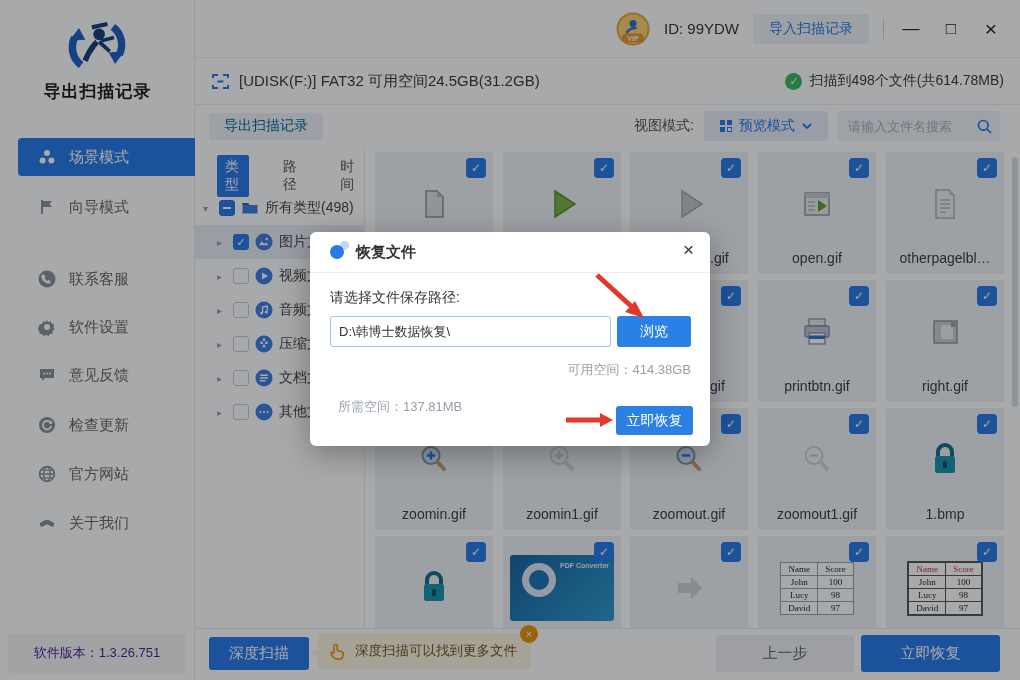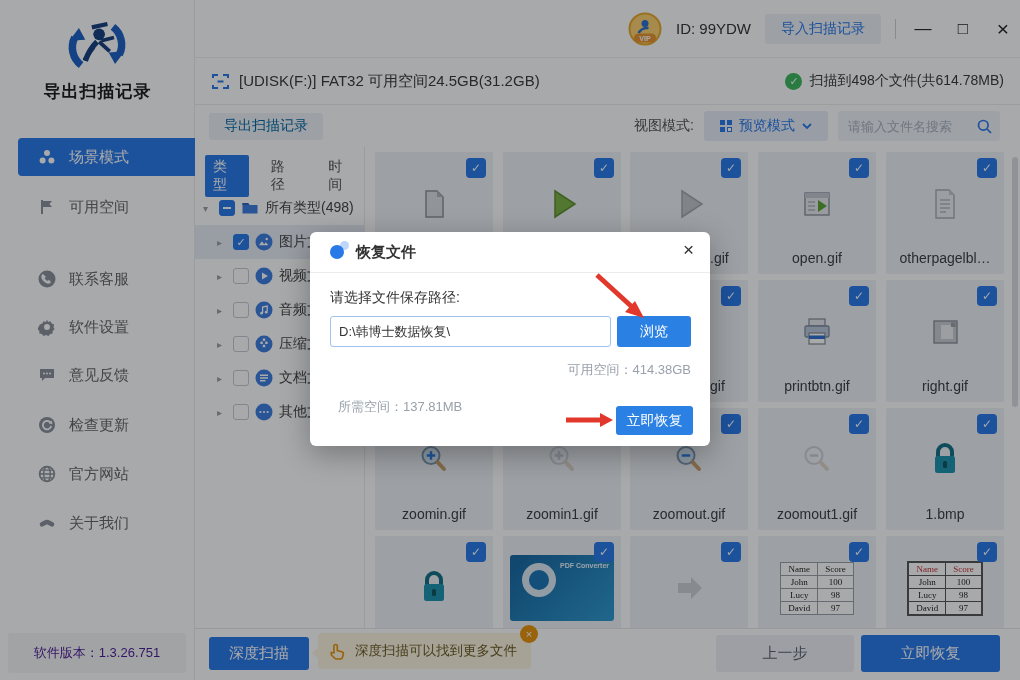--- a/index.html
+++ b/index.html
@@ -14,21 +14,21 @@
   .side-item{position:absolute;left:18px;width:186px;height:38px;border-radius:4px;display:flex;align-items:center;
              gap:13px;padding-left:20px;box-sizing:border-box;color:#666;font-size:15px;cursor:pointer;}
   .side-item .ic{width:18px;height:18px;display:flex;align-items:center;justify-content:center;color:#8a8f98;font-size:15px;}
   .side-item.active{background:#2979e8;color:#fff;}
   .side-item.active .ic{color:#fff;}
   #version-box{left:8px;top:633px;width:178px;height:40px;background:#f6f6f6;border-radius:3px;
                display:flex;align-items:center;justify-content:center;color:#4c1d95;font-size:13px;}
 
   
   #titlebar{left:195px;top:0;width:825px;height:57px;display:flex;align-items:center;justify-content:flex-end;
-            padding-right:4px;box-sizing:border-box;gap:14px;background:#fff;}
+            padding-right:16px;box-sizing:border-box;gap:14px;background:#fff;}
   #vip-avatar{width:34px;height:34px;}
   #user-id{font-size:15px;color:#333;}
   #import-btn{height:30px;padding:0 16px;background:#eef1f6;border-radius:3px;color:#2979e8;font-size:14px;
               display:flex;align-items:center;cursor:pointer;}
   .tb-divider{width:1px;height:20px;background:#cfcfcf;}
   .win-btn{width:26px;text-align:center;font-size:17px;color:#222;cursor:pointer;line-height:26px;}
 
   
   #infobar{left:195px;top:57px;width:825px;height:48px;border-top:1px solid #f0f0f0;border-bottom:1px solid #ededed;
            display:flex;align-items:center;padding:0 16px;box-sizing:border-box;background:#fff;}
@@ -53,21 +53,21 @@
   .grid-glyph i:nth-child(4){right:0;bottom:0;background:#fff;border:1px solid #2979e8;width:3px;height:3px;}
   #search-box{width:162px;height:30px;background:#f0f3f8;border-radius:3px;display:flex;align-items:center;
               padding:0 8px;box-sizing:border-box;gap:12px;}
   #search-input{flex:1;border:none;background:transparent;outline:none;font-size:13px;color:#333;min-width:0;
                 font-family:"Liberation Sans","DejaVu Sans",sans-serif;}
   #search-input::placeholder{color:#a9b1bd;}
 
   
   #tree{left:195px;top:147px;width:170px;height:481px;border-right:1px solid #ebebeb;box-sizing:border-box;background:#fff;}
   #tree-tabs{position:absolute;left:10px;top:8px;display:flex;gap:14px;align-items:center;}
-  .tree-tab{font-size:14px;color:#555;padding:3px 8px;border-radius:2px;cursor:pointer;}
+  .tree-tab{font-size:14px;color:#555;padding:3px 8px;border-radius:2px;cursor:pointer;margin-left:12px;}
   .tree-tab.active{background:#2979e8;color:#fff;}
   #tree-rows{position:absolute;left:0;top:44px;width:100%;}
   .t-row{height:34px;display:flex;align-items:center;gap:6px;padding-left:8px;box-sizing:border-box;
          white-space:nowrap;overflow:hidden;cursor:pointer;}
   .t-row.lvl1{padding-left:22px;}
   .t-row.selected{background:#e8edf4;}
   .t-exp{color:#9aa0a8;font-size:10px;width:10px;flex:none;}
   .cb{width:16px;height:16px;border:1px solid #c6c9cf;border-radius:3px;background:#fff;box-sizing:border-box;
       display:flex;align-items:center;justify-content:center;flex:none;font-size:11px;color:#fff;}
   .cb.checked,.cb.mixed{background:#2979e8;border-color:#2979e8;}
@@ -160,21 +160,21 @@
           </span>
           <span>场景模式</span>
         </div>
         <div class="side-item" style="top: 188px;">
           <span class="ic">
             <svg width="18" height="18" viewBox="0 0 18 18">
               <path d="M4 2v14" stroke="currentColor" stroke-width="2"></path>
               <path d="M5 3h9l-2.6 3L14 9H5z" fill="currentColor"></path>
             </svg>
           </span>
-          <span>可用空间</span>
+          <span>向导模式</span>
         </div>
         <div class="side-item" style="top: 260px;">
           <span class="ic">
             <svg width="18" height="18" viewBox="0 0 18 18">
               <circle cx="9" cy="9" r="8.5" fill="currentColor"></circle>
               <path d="M5.6 4.8l2 2-1.1 1.5c.6 1.2 1.6 2.2 2.8 2.8l1.5-1.1 2 2c-.6 1.2-1.9 1.8-3.1 1.5-3-.7-5.5-3.2-6.2-6.2-.3-1.2.3-2.5 1.5-3.1z" fill="#fff" stroke="#fff" stroke-width=".4"></path>
             </svg>
           </span>
           <span>联系客服</span>
         </div>

